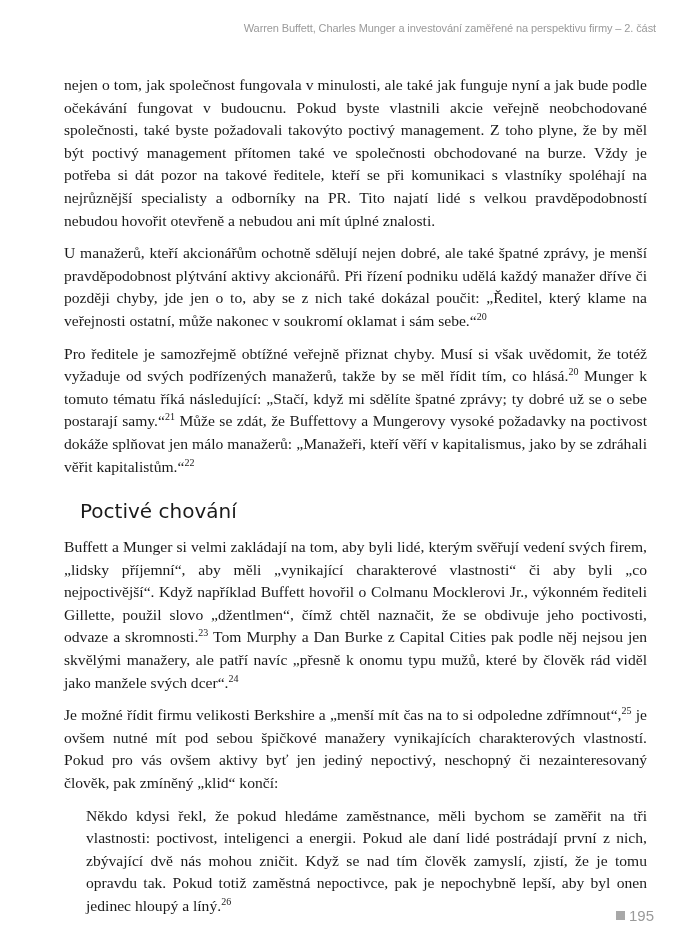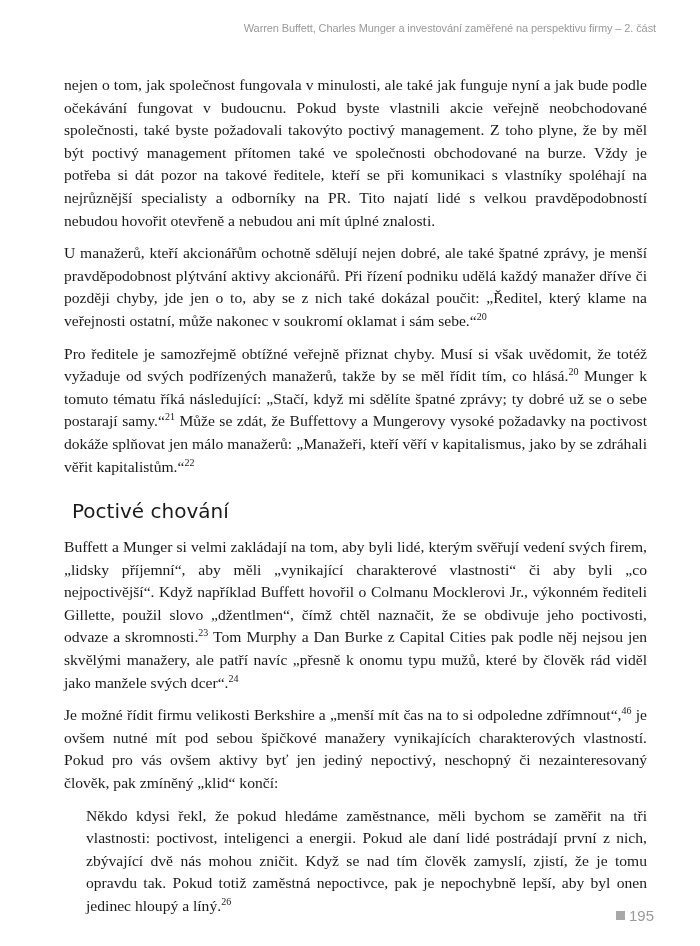--- a/index.html
+++ b/index.html
@@ -11,21 +11,21 @@
     }
     .content {
       position: absolute; left: 64px; top: 74px; width: 583px;
       font-family: "Liberation Serif", serif; font-size: 15.6px;
       line-height: 22.6px; color: #1a1a1a; text-align: justify;
     }
     .content p { margin: 0 0 10px 0; }
     .content sup { font-size: 10px; line-height: 0; vertical-align: super; }
     h2.section-heading {
       font-family: "DejaVu Sans", sans-serif; font-weight: normal;
-      font-size: 20px; color: #1a1a1a; margin: 20px 0 12px 8px; line-height: 26px;
+      font-size: 20px; color: #1a1a1a; margin: 20px 0 12px 16px; line-height: 26px;
     }
     blockquote.quote { margin: 4px 0 0 22px; padding: 0; }
     .footer {
       position: absolute; bottom: 22px; right: 46px;
       font-family: "Liberation Sans", sans-serif; font-size: 15px; color: #9a9a9a;
       display: flex; align-items: center; gap: 4px;
     }
     .footer .square { width: 9px; height: 9px; background: #a8a8a8; display: inline-block; }
   </style>
 </head>
@@ -37,21 +37,21 @@
   <p><span>nejen o tom, jak společnost fungovala v minulosti, ale také jak funguje nyní a jak bude podle očekávání fungovat v budoucnu. Pokud byste vlastnili akcie veřejně neobchodované společnosti, také byste požadovali takovýto poctivý management. Z toho plyne, že by měl být poctivý management přítomen také ve společnosti obchodované na burze. Vždy je potřeba si dát pozor na takové ředitele, kteří se při komunikaci s vlastníky spoléhají na nejrůznější specialisty a odborníky na PR. Tito najatí lidé s velkou pravděpodobností nebudou hovořit otevřeně a nebudou ani mít úplné znalosti.</span></p>
 
   <p><span>U manažerů, kteří akcionářům ochotně sdělují nejen dobré, ale také špatné zprávy, je menší pravděpodobnost plýtvání aktivy akcionářů. Při řízení podniku udělá každý manažer dříve či později chyby, jde jen o to, aby se z nich také dokázal poučit: „Ředitel, který klame na veřejnosti ostatní, může nakonec v soukromí oklamat i sám sebe.“</span><sup>20</sup></p>
 
   <p><span>Pro ředitele je samozřejmě obtížné veřejně přiznat chyby. Musí si však uvědomit, že totéž vyžaduje od svých podřízených manažerů, takže by se měl řídit tím, co hlásá.</span><sup>20</sup><span> Munger k tomuto tématu říká následující: „Stačí, když mi sdělíte špatné zprávy; ty dobré už se o sebe postarají samy.“</span><sup>21</sup><span> Může se zdát, že Buffettovy a Mungerovy vysoké požadavky na poctivost dokáže splňovat jen málo manažerů: „Manažeři, kteří věří v kapitalismus, jako by se zdráhali věřit kapitalistům.“</span><sup>22</sup></p>
 
   <h2 class="section-heading">Poctivé chování</h2>
 
   <p><span>Buffett a Munger si velmi zakládají na tom, aby byli lidé, kterým svěřují vedení svých firem, „lidsky příjemní“, aby měli „vynikající charakterové vlastnosti“ či aby byli „co nejpoctivější“. Když například Buffett hovořil o Colmanu Mocklerovi Jr., výkonném řediteli Gillette, použil slovo „džentlmen“, čímž chtěl naznačit, že se obdivuje jeho poctivosti, odvaze a skromnosti.</span><sup>23</sup><span> Tom Murphy a Dan Burke z Capital Cities pak podle něj nejsou jen skvělými manažery, ale patří navíc „přesně k onomu typu mužů, které by člověk rád viděl jako manžele svých dcer“.</span><sup>24</sup></p>
 
-  <p><span>Je možné řídit firmu velikosti Berkshire a „menší mít čas na to si odpoledne zdřímnout“,</span><sup>46</sup><span> je ovšem nutné mít pod sebou špičkové manažery vynikajících charakterových vlastností. Pokud pro vás ovšem aktivy byť jen jediný nepoctivý, neschopný či nezainteresovaný člověk, pak zmíněný „klid“ končí:</span></p>
+  <p><span>Je možné řídit firmu velikosti Berkshire a „menší mít čas na to si odpoledne zdřímnout“,</span><sup>25</sup><span> je ovšem nutné mít pod sebou špičkové manažery vynikajících charakterových vlastností. Pokud pro vás ovšem aktivy byť jen jediný nepoctivý, neschopný či nezainteresovaný člověk, pak zmíněný „klid“ končí:</span></p>
 
   <blockquote class="quote"><span>Někdo kdysi řekl, že pokud hledáme zaměstnance, měli bychom se zaměřit na tři vlastnosti: poctivost, inteligenci a energii. Pokud ale daní lidé postrádají první z nich, zbývající dvě nás mohou zničit. Když se nad tím člověk zamyslí, zjistí, že je tomu opravdu tak. Pokud totiž zaměstná nepoctivce, pak je nepochybně lepší, aby byl onen jedinec hloupý a líný.</span><sup>26</sup></blockquote>
 </div>
 
 <div class="footer">
   <span class="square"></span>
   <span>195</span>
 </div>
 
 </body></html>

